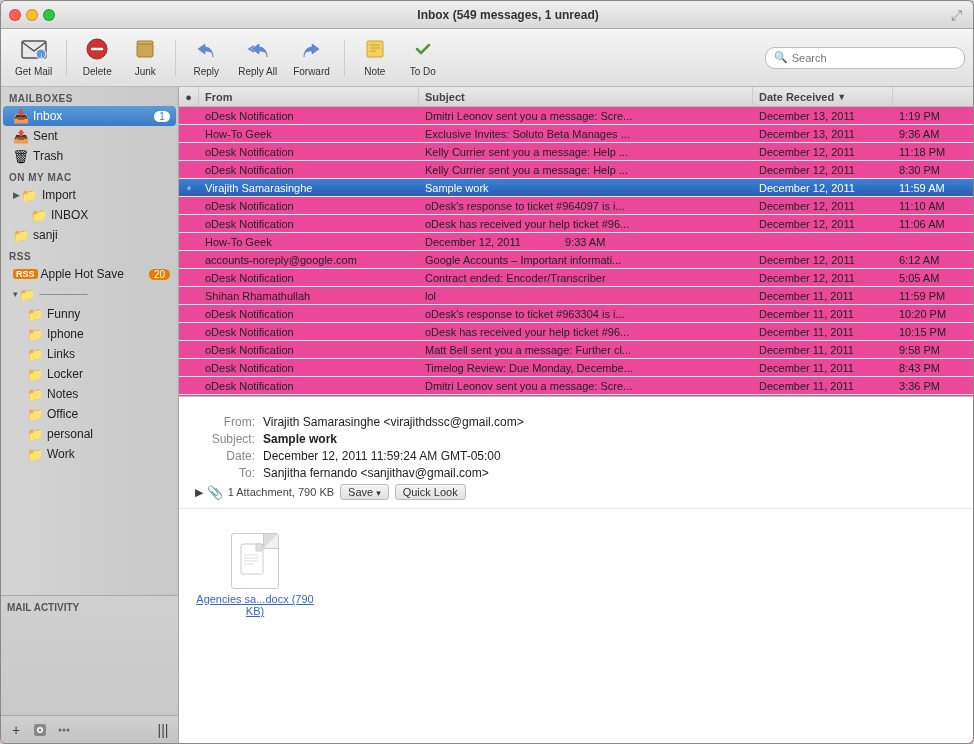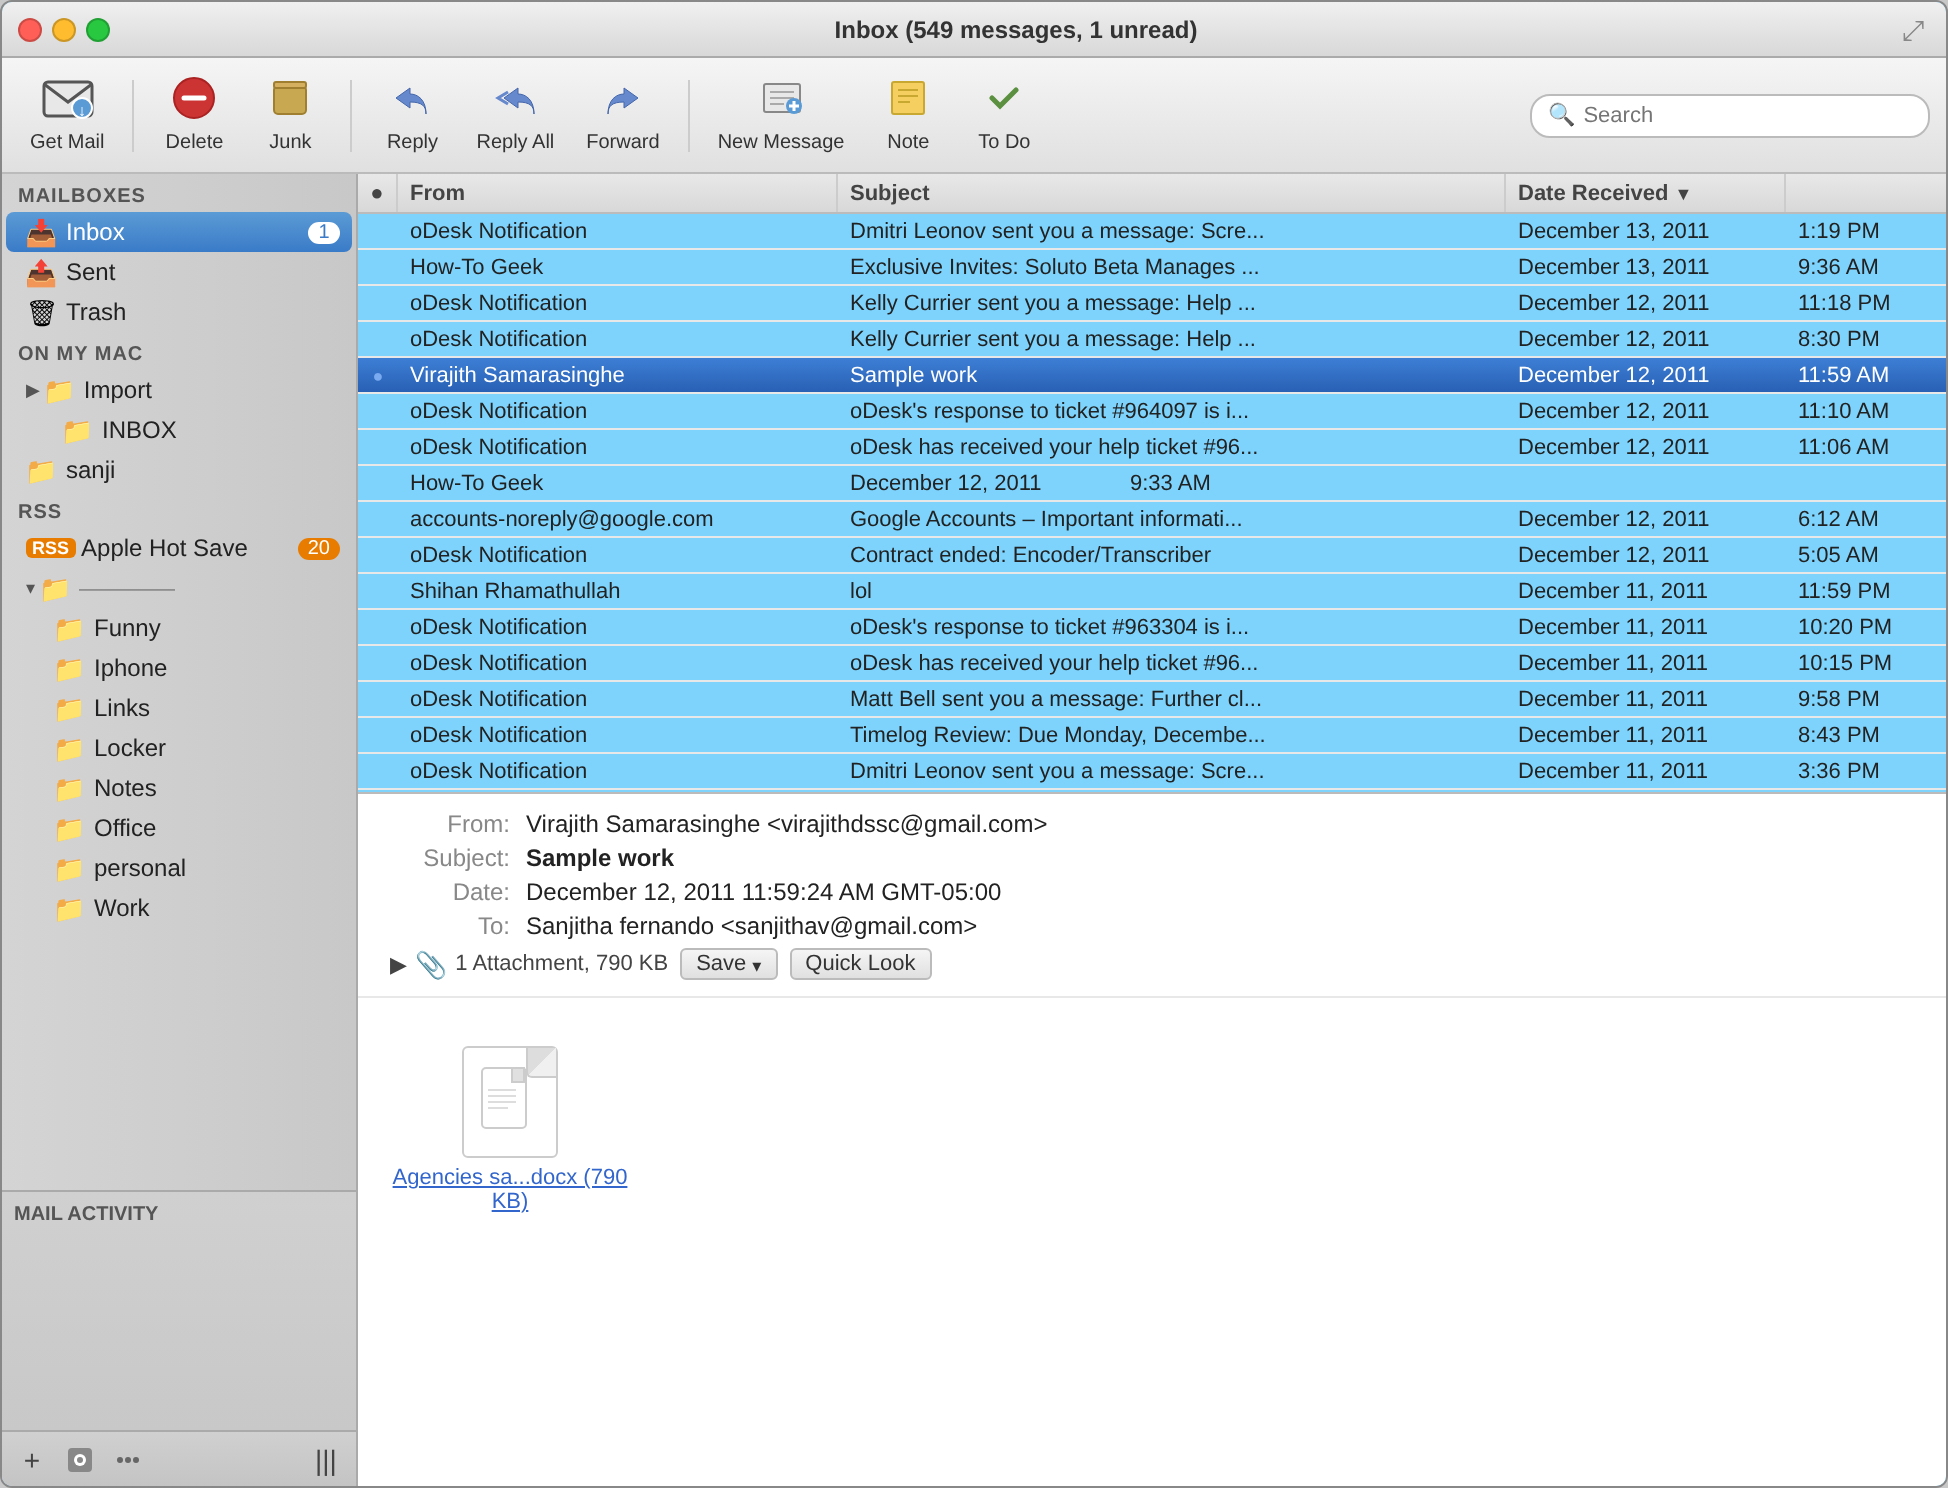--- a/index.html
+++ b/index.html
@@ -9,21 +9,21 @@
       background: #c8c8c8;
       width: 974px;
       height: 744px;
       overflow: hidden;
     }
 
     
     .window {
       width: 974px;
       height: 744px;
-      background: #7dd3fc;
+      background: #ec4899;
       border: 1px solid #888;
       border-radius: 6px;
       display: flex;
       flex-direction: column;
       overflow: hidden;
     }
 
     .titlebar {
       height: 28px;
       background: linear-gradient(to bottom, #f0f0f0, #d8d8d8);
@@ -337,21 +337,21 @@
     
     .email-detail {
       flex: 1;
       background: white;
       overflow-y: auto;
       display: flex;
       flex-direction: column;
     }
 
     .email-headers {
-      padding: 8px 16px 8px;
+      padding: 18px 16px 8px;
       border-bottom: 1px solid #e8e8e8;
       background: white;
     }
 
     .header-row {
       display: flex;
       margin-bottom: 3px;
       font-size: 12px;
     }
 
@@ -552,34 +552,20 @@
       <div class="btn-icon">
         <svg width="22" height="22" viewBox="0 0 22 22">
           <path d="M 12 6 L 19 11 L 12 16 L 12 13 C 6 13 4 15 4 19 C 4 12 8 9 12 9 Z" fill="#6688cc" stroke="#4466aa" stroke-width="0.5"></path>
         </svg>
       </div>
       <span class="btn-label">Forward</span>
     </div>
 
     <div class="toolbar-separator"></div>
 
-    <div class="toolbar-btn">
-      <div class="btn-icon">
-        <svg width="22" height="22" viewBox="0 0 22 22">
-          <rect x="2" y="4" width="18" height="14" rx="1" fill="#e8e8e8" stroke="#888" stroke-width="1"></rect>
-          <line x1="5" y1="8" x2="17" y2="8" stroke="#aaa" stroke-width="1"></line>
-          <line x1="5" y1="11" x2="17" y2="11" stroke="#aaa" stroke-width="1"></line>
-          <line x1="5" y1="14" x2="12" y2="14" stroke="#aaa" stroke-width="1"></line>
-          <circle cx="17" cy="15" r="4" fill="#5b9bd5"></circle>
-          <line x1="17" y1="12.5" x2="17" y2="17.5" stroke="white" stroke-width="1.5"></line>
-          <line x1="14.5" y1="15" x2="19.5" y2="15" stroke="white" stroke-width="1.5"></line>
-        </svg>
-      </div>
-      <span class="btn-label">New Message</span>
-    </div>
 
     <div class="toolbar-btn">
       <div class="btn-icon">
         <svg width="22" height="22" viewBox="0 0 22 22">
           <rect x="3" y="3" width="16" height="16" rx="1" fill="#f5d060" stroke="#c8a830" stroke-width="1"></rect>
           <line x1="6" y1="7" x2="16" y2="7" stroke="#c8a830" stroke-width="1"></line>
           <line x1="6" y1="10" x2="16" y2="10" stroke="#c8a830" stroke-width="1"></line>
           <line x1="6" y1="13" x2="12" y2="13" stroke="#c8a830" stroke-width="1"></line>
         </svg>
       </div>

